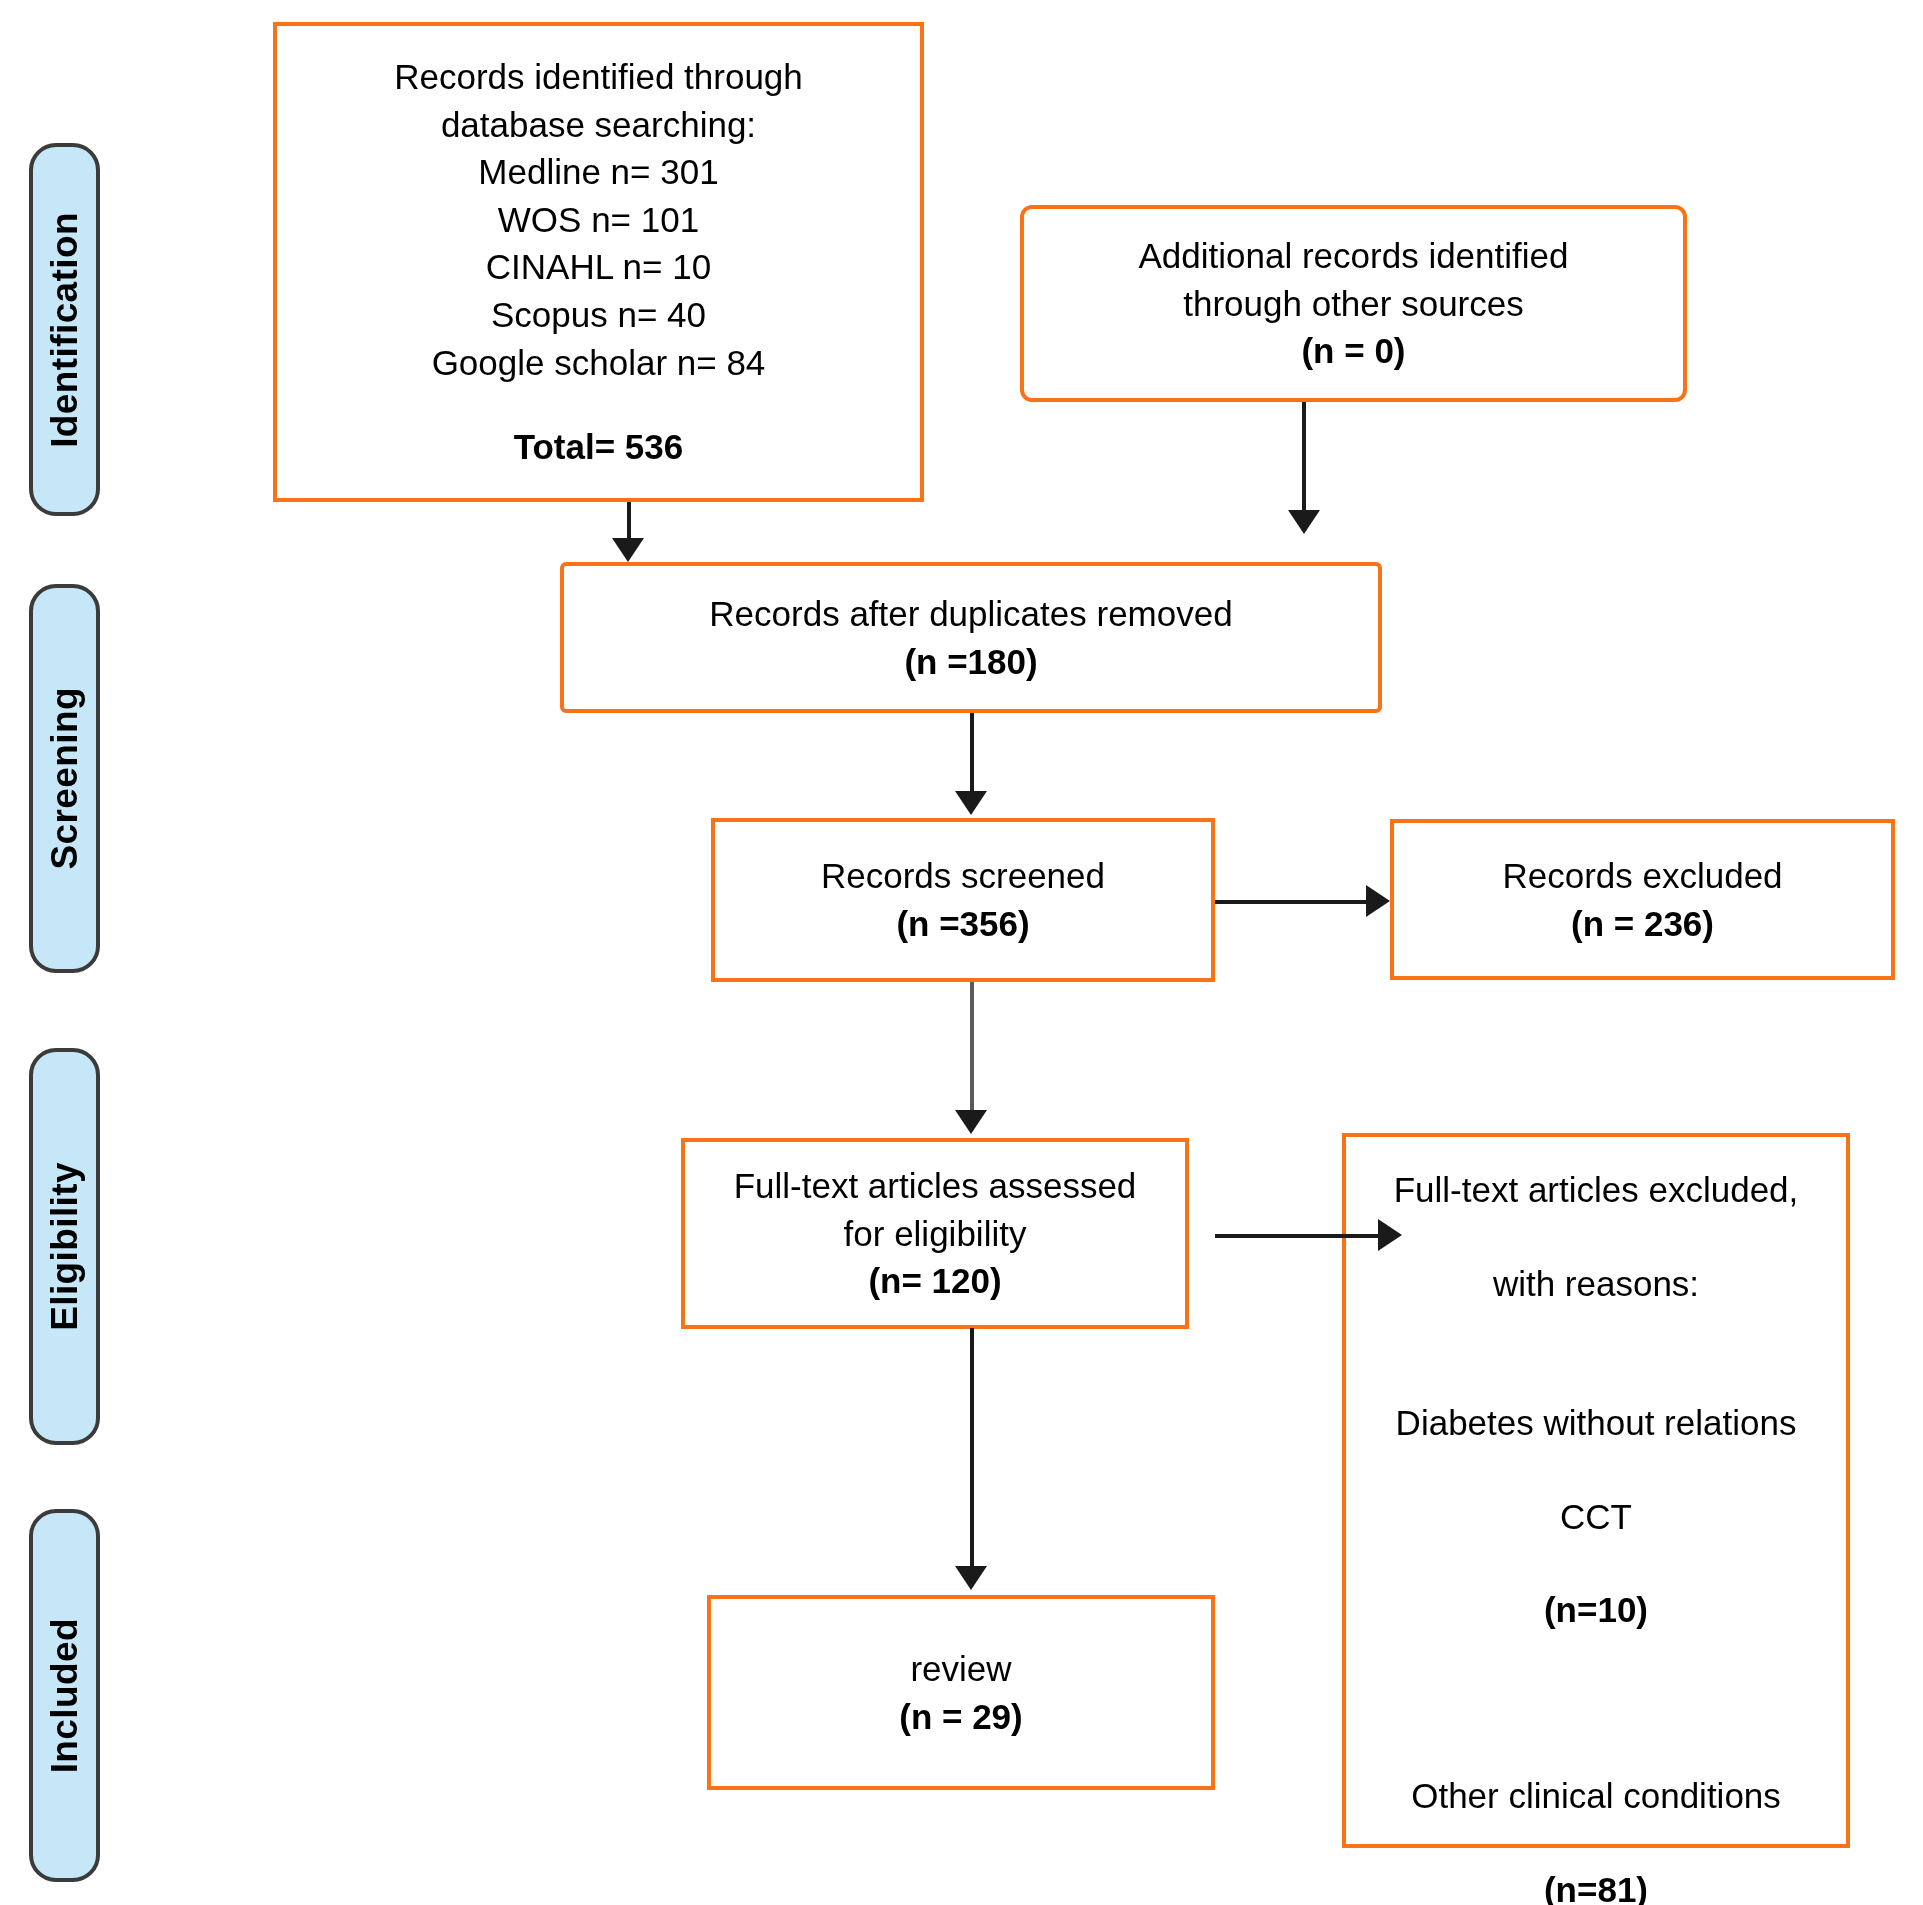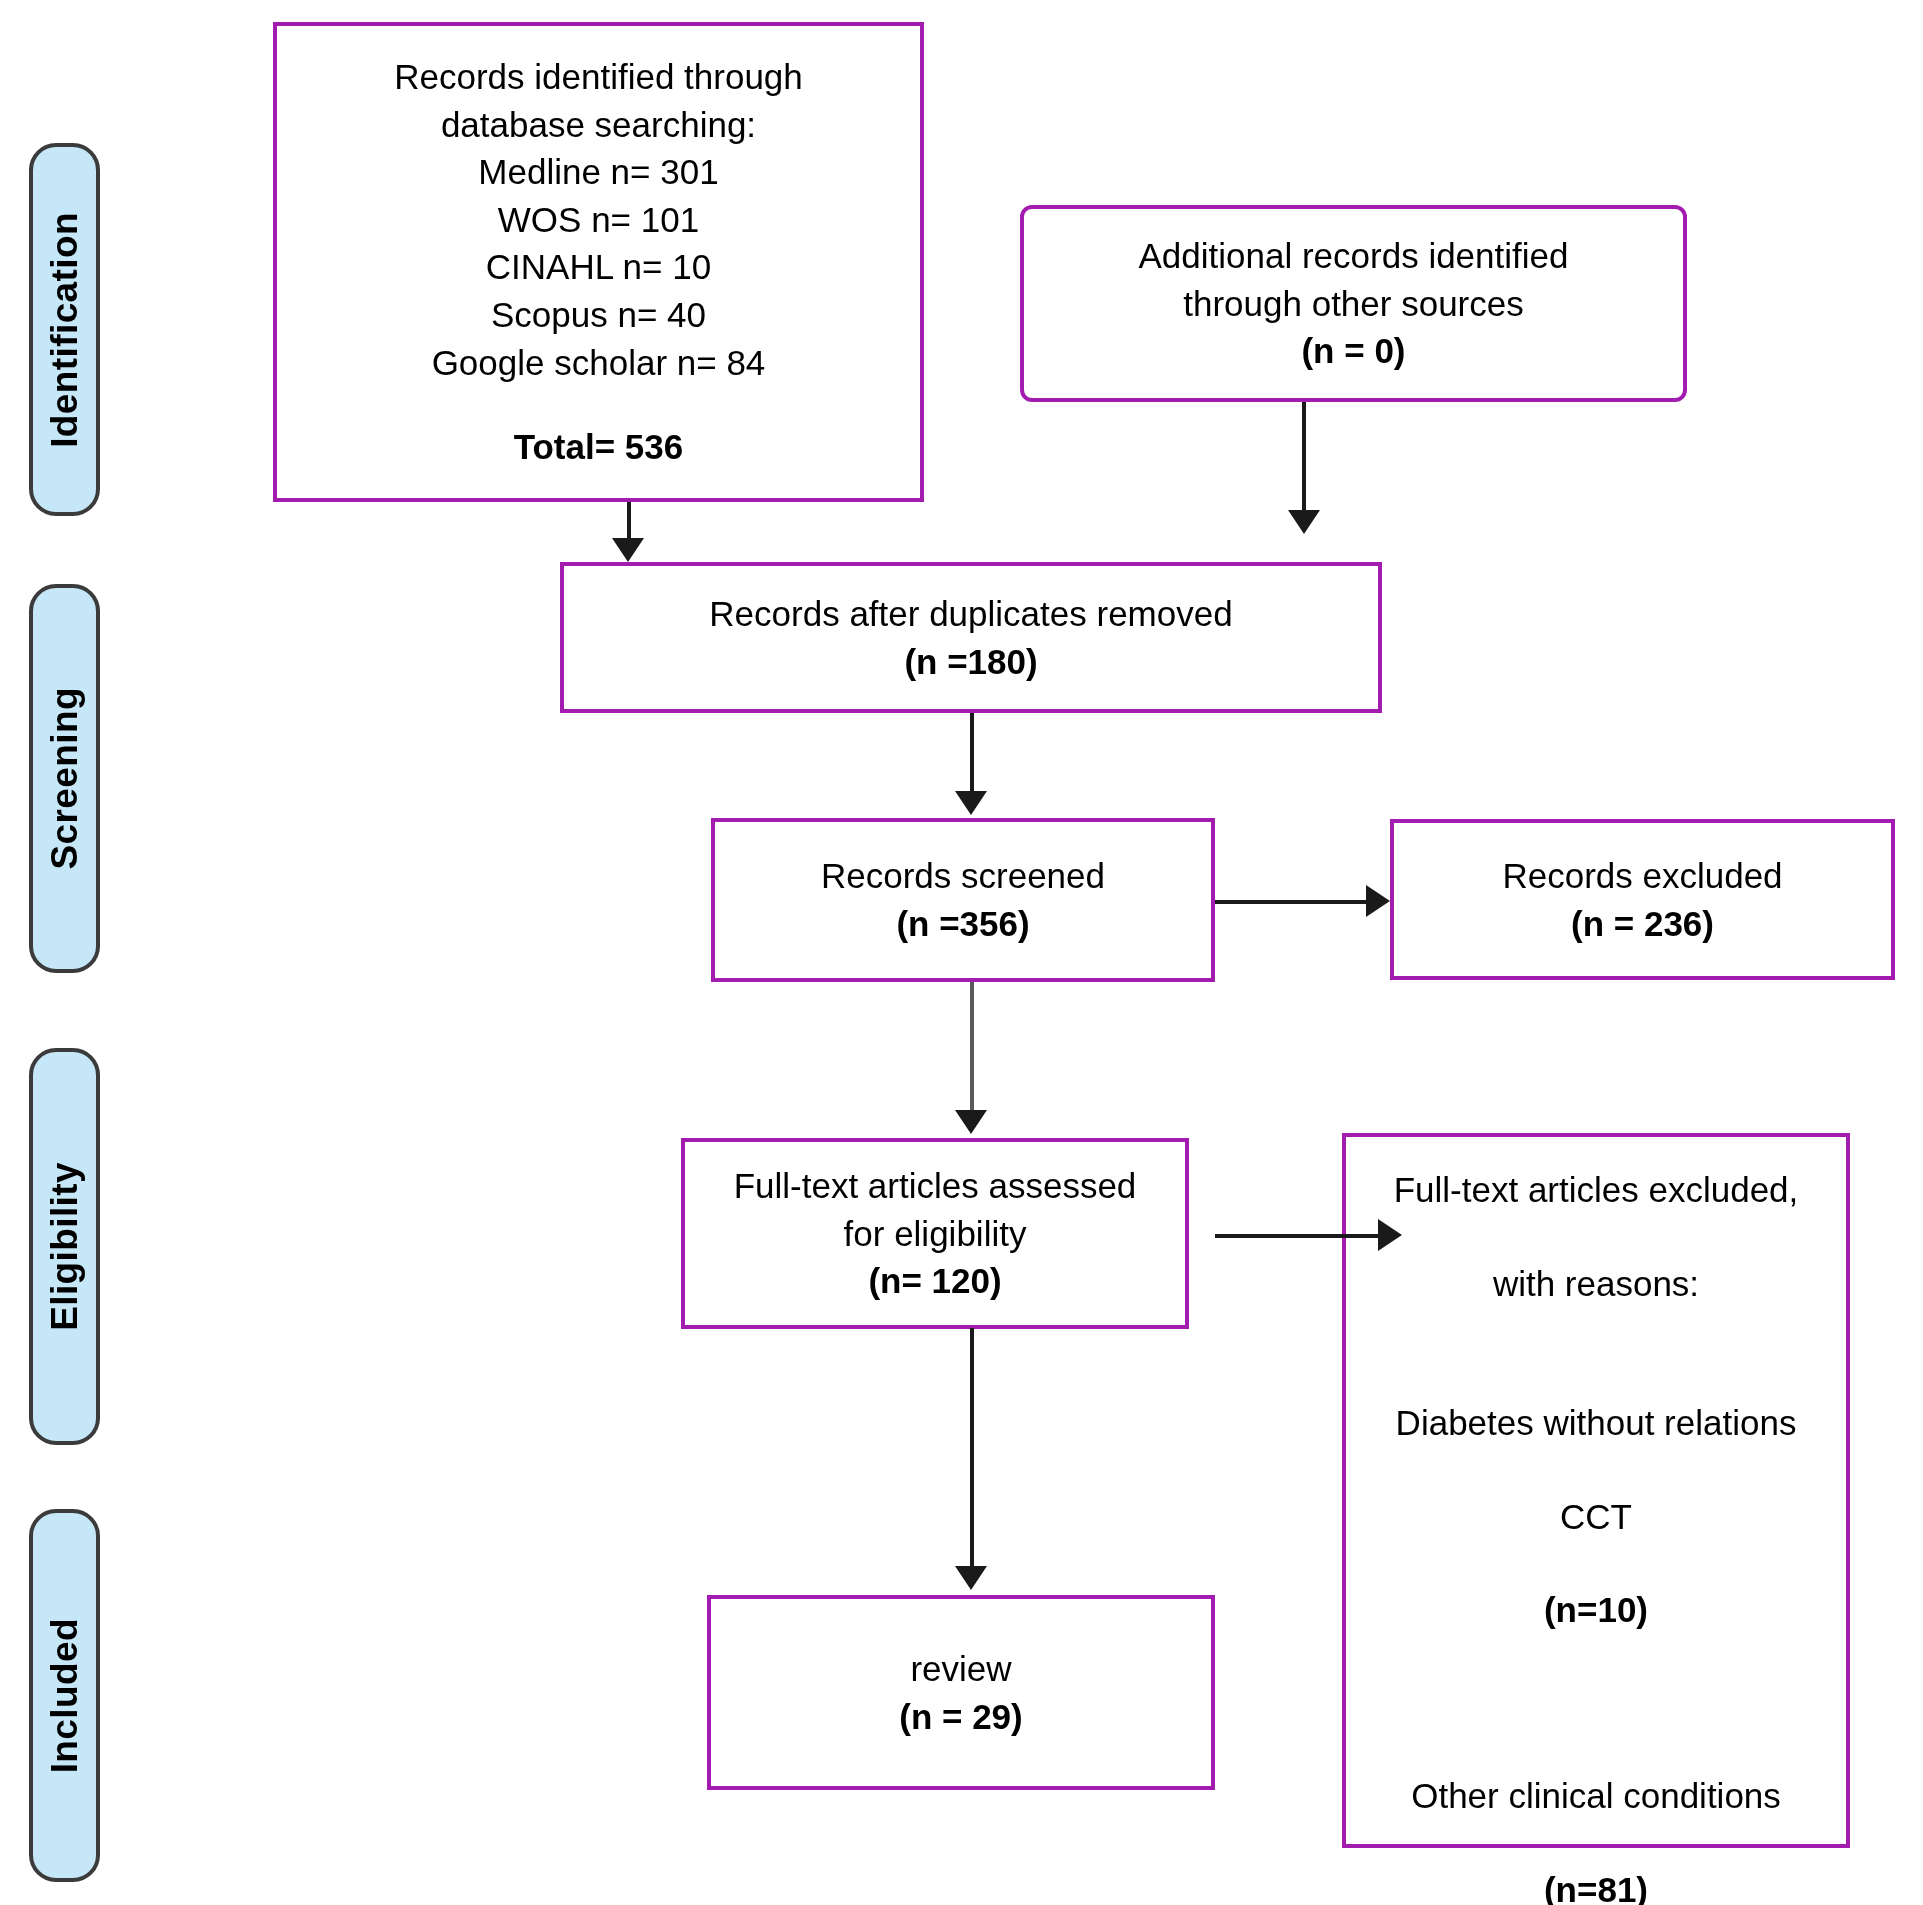--- a/index.html
+++ b/index.html
@@ -37,21 +37,21 @@
     letter-spacing: 0.4px;
     color: #000000;
     white-space: nowrap;
   }
 
   
   .flow-box {
     position: absolute;
     box-sizing: border-box;
     background: #ffffff;
-    border: 4px solid #a21caf;
+    border: 4px solid #f97316;
     display: flex;
     flex-direction: column;
     align-items: center;
     justify-content: center;
     text-align: center;
     color: #000000;
     font-size: 35px;
     line-height: 1.36;
     padding: 8px 12.7px;
   }
@@ -124,21 +124,21 @@
     <span class="ln gap"></span>
     <span class="ln bold">Total= 536</span>
   </div>
 
   <div class="flow-box" style="left:1020px; top:205px; width:667px; height:197px;border-radius:12px;">
     <span class="ln">Additional records identified</span>
     <span class="ln">through other sources</span>
     <span class="ln bold">(n = 0)</span>
   </div>
 
-  <div class="flow-box" style="left:560px; top:562px; width:822px; height:151px;">
+  <div class="flow-box" style="left:560px; top:562px; width:822px; height:151px;border-radius:6px;">
     <span class="ln">Records after duplicates removed</span>
     <span class="ln bold">(n =180)</span>
   </div>
 
   <div class="flow-box" style="left:711px; top:818px; width:504px; height:164px;">
     <span class="ln">Records screened</span>
     <span class="ln bold">(n =356)</span>
   </div>
 
   <div class="flow-box" style="left:1390px; top:819px; width:505px; height:161px;">

